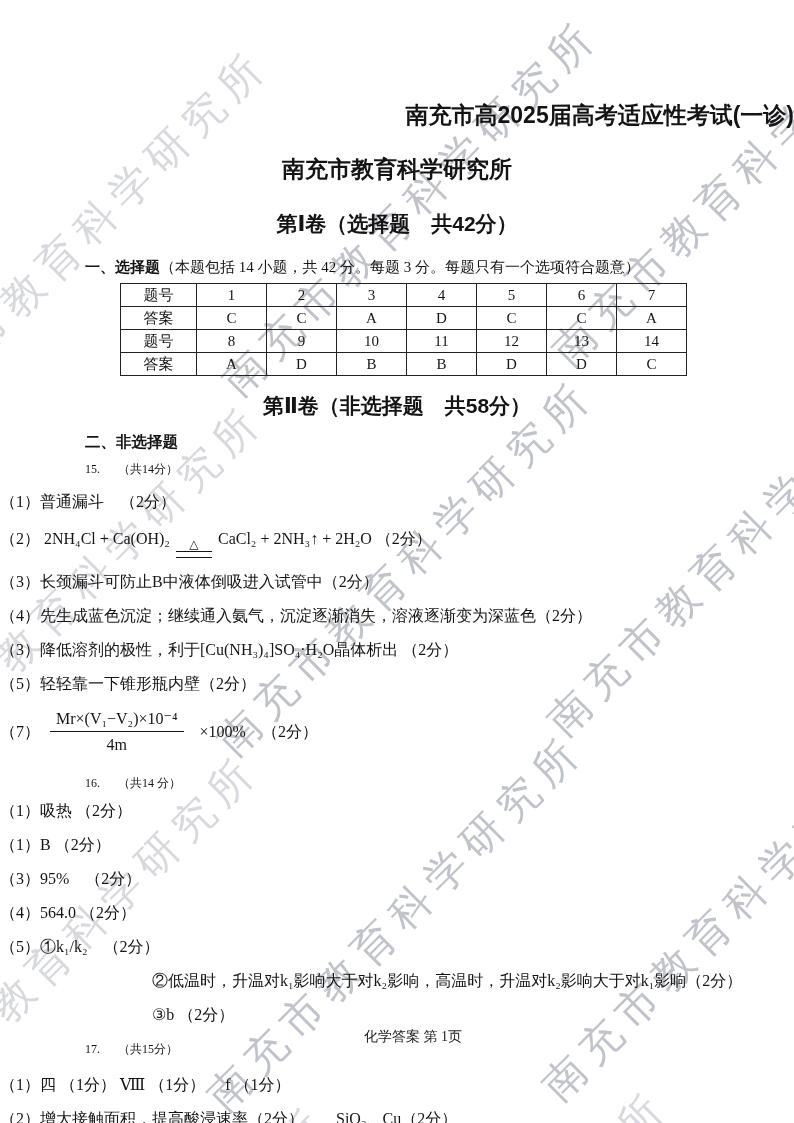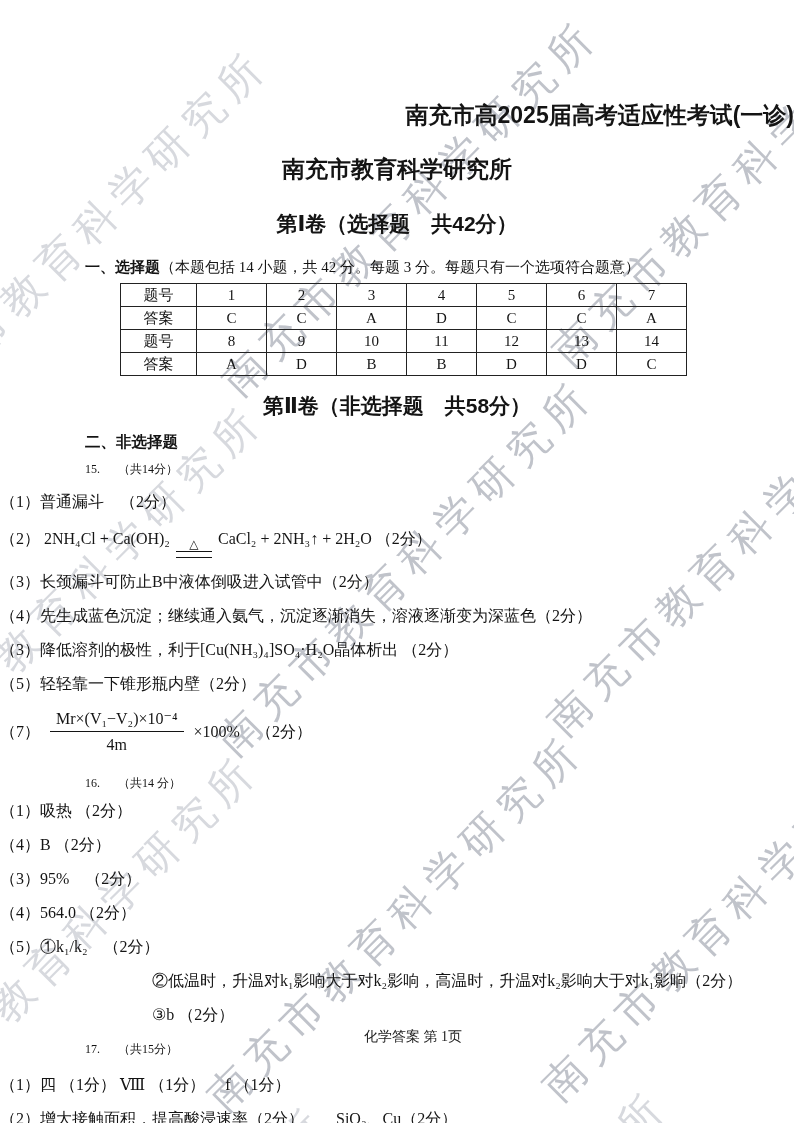--- a/index.html
+++ b/index.html
@@ -66,21 +66,21 @@
     display:inline-flex;flex-direction:column;align-items:center;
     vertical-align:-4px;margin:0 6px;
   }
   .cond .delta{font-size:12px;line-height:11px;}
   .cond .dbar{
     width:36px;height:5px;margin-top:1px;
     border-top:1.6px solid #141414;border-bottom:1.6px solid #141414;
   }
   .fracline{margin-top:14px;display:flex;align-items:center;}
   .fracline .it7label{margin-right:10px;}
-  .frac{display:inline-block;text-align:center;margin-right:10px;}
+  .frac{display:inline-block;text-align:center;margin-right:16px;}
   .frac .num{display:block;padding:0 6px 2px;border-bottom:1.6px solid #141414;}
   .frac .den{display:block;padding-top:2px;}
   .footer{
     position:absolute;top:1028px;left:16px;width:100%;z-index:2;
     text-align:center;font-size:14px;color:#222;
   }
 </style>
 </head>
 <body>
 
@@ -183,21 +183,21 @@
         <span class="num">Mr×(V₁−V₂)×10⁻⁴</span>
         <span class="den">4m</span>
       </span>
       <span>×100%　（2分）</span>
     </div>
 
     <div class="qhead block" style="margin-top:20px;">
       <span class="qnum">16.</span><span>（共14 分）</span>
     </div>
     <div class="item ind1" style="margin-top:8px;">（1）吸热 （2分）</div>
-    <div class="item ind1">（4）B （2分）</div>
+    <div class="item ind1">（1）B （2分）</div>
     <div class="item ind1">（3）95%　（2分）</div>
     <div class="item ind1">（4）564.0 （2分）</div>
     <div class="item ind1">（5）①k₁/k₂　（2分）</div>
     <div class="item ind2">②低温时，升温对k₁影响大于对k₂影响，高温时，升温对k₂影响大于对k₁影响（2分）</div>
     <div class="item ind2">③b （2分）</div>
 
     <div class="qhead block" style="margin-top:16px;">
       <span class="qnum">17.</span><span>（共15分）</span>
     </div>
     <div class="item ind1" style="margin-top:16px;">（1）四 （1分） Ⅷ （1分）　 f （1分）</div>

